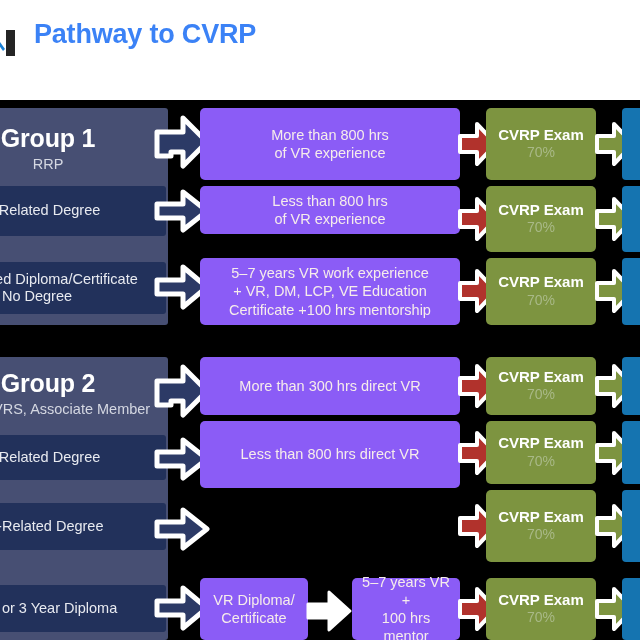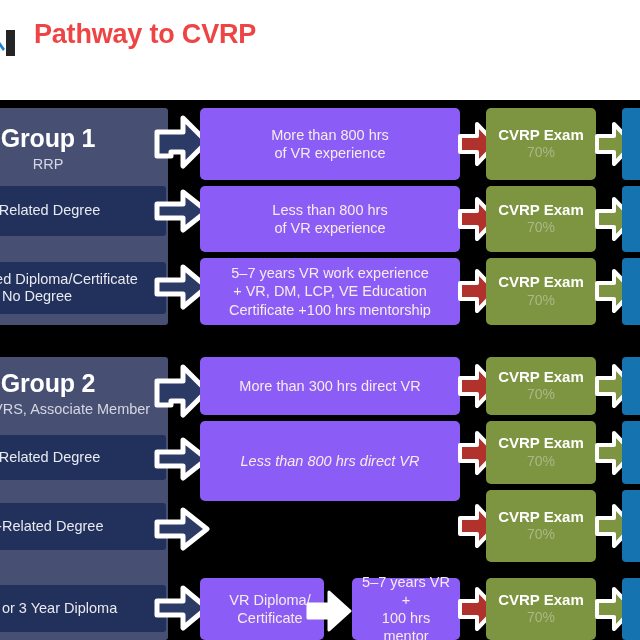--- a/index.html
+++ b/index.html
@@ -9,21 +9,21 @@
     font-family:"Liberation Sans","DejaVu Sans",sans-serif;
     -webkit-font-smoothing:antialiased;
   }
   #stage{position:relative;width:640px;height:640px;background:#000;}
 
   
   .header{position:absolute;left:0;top:0;width:640px;height:100px;background:#ffffff;}
   .logo-mark{position:absolute;left:-14px;top:26px;width:34px;height:34px;}
   .title{
     position:absolute;left:34px;top:19px;
-    font-size:27px;font-weight:bold;color:#ef4444;letter-spacing:-0.2px;
+    font-size:27px;font-weight:bold;color:#3b82f6;letter-spacing:-0.2px;
     white-space:nowrap;
   }
 
   
   .grp{position:absolute;background:#474f73;border-radius:3px;}
   .srow{position:absolute;background:#22315b;border-radius:3px;
         display:flex;align-items:center;}
   .srow .stxt{
     width:100%;padding:0 8px 0 0;box-sizing:border-box;
     color:#e8eaf0;font-size:14.5px;line-height:1.18;text-align:center;
@@ -134,35 +134,35 @@
   </div>
   <div class="arw" style="left:155px;top:583px;">
     <svg width="55" height="50" viewBox="0 0 55 50">
       <path d="M2 18 L28 18 L28 5 L52 25 L28 45 L28 32 L2 32 Z" fill="#2c3a66" stroke="#ffffff" stroke-width="5" stroke-linejoin="round"></path>
     </svg>
   </div>
 
   <div class="red" style="left:200px;top:108px;width:260px;height:72px;">
     <div class="rtxt">More than 800 hrs<br>of VR experience</div>
   </div>
-  <div class="red" style="left:200px;top:186px;width:260px;height:66px;">
+  <div class="red" style="left:200px;top:186px;width:260px;height:48px;">
     <div class="rtxt">Less than 800 hrs<br>of VR experience</div>
   </div>
   <div class="red" style="left:200px;top:258px;width:260px;height:67px;">
     <div class="rtxt">5–7 years VR work experience<br>+ VR, DM, LCP, VE Education<br>Certificate +100 hrs mentorship</div>
   </div>
 
   <div class="red" style="left:200px;top:357px;width:260px;height:58px;">
     <div class="rtxt">More than 300 hrs direct VR</div>
   </div>
-  <div class="red" style="left:200px;top:421px;width:260px;height:80px;font-style:italic;">
+  <div class="red" style="left:200px;top:421px;width:260px;height:67px;">
     <div class="rtxt">Less than 800 hrs direct VR</div>
   </div>
 
-  <div class="red" style="left:200px;top:578px;width:108px;height:62px;padding-left:16px;">
+  <div class="red" style="left:200px;top:578px;width:108px;height:62px;">
     <div class="rtxt">VR Diploma/<br>Certificate</div>
   </div>
   <div class="arw" style="left:305px;top:588px;">
     <svg width="48" height="48" viewBox="0 0 48 48">
       <path d="M3 16 L24 16 L24 4 L45 23 L24 42 L24 30 L3 30 Z" fill="#ffffff" stroke="#ffffff" stroke-width="3" stroke-linejoin="round"></path>
     </svg>
   </div>
   <div class="red" style="left:352px;top:578px;width:108px;height:62px;">
     <div class="rtxt">5–7 years VR +<br>100 hrs mentor</div>
   </div>

